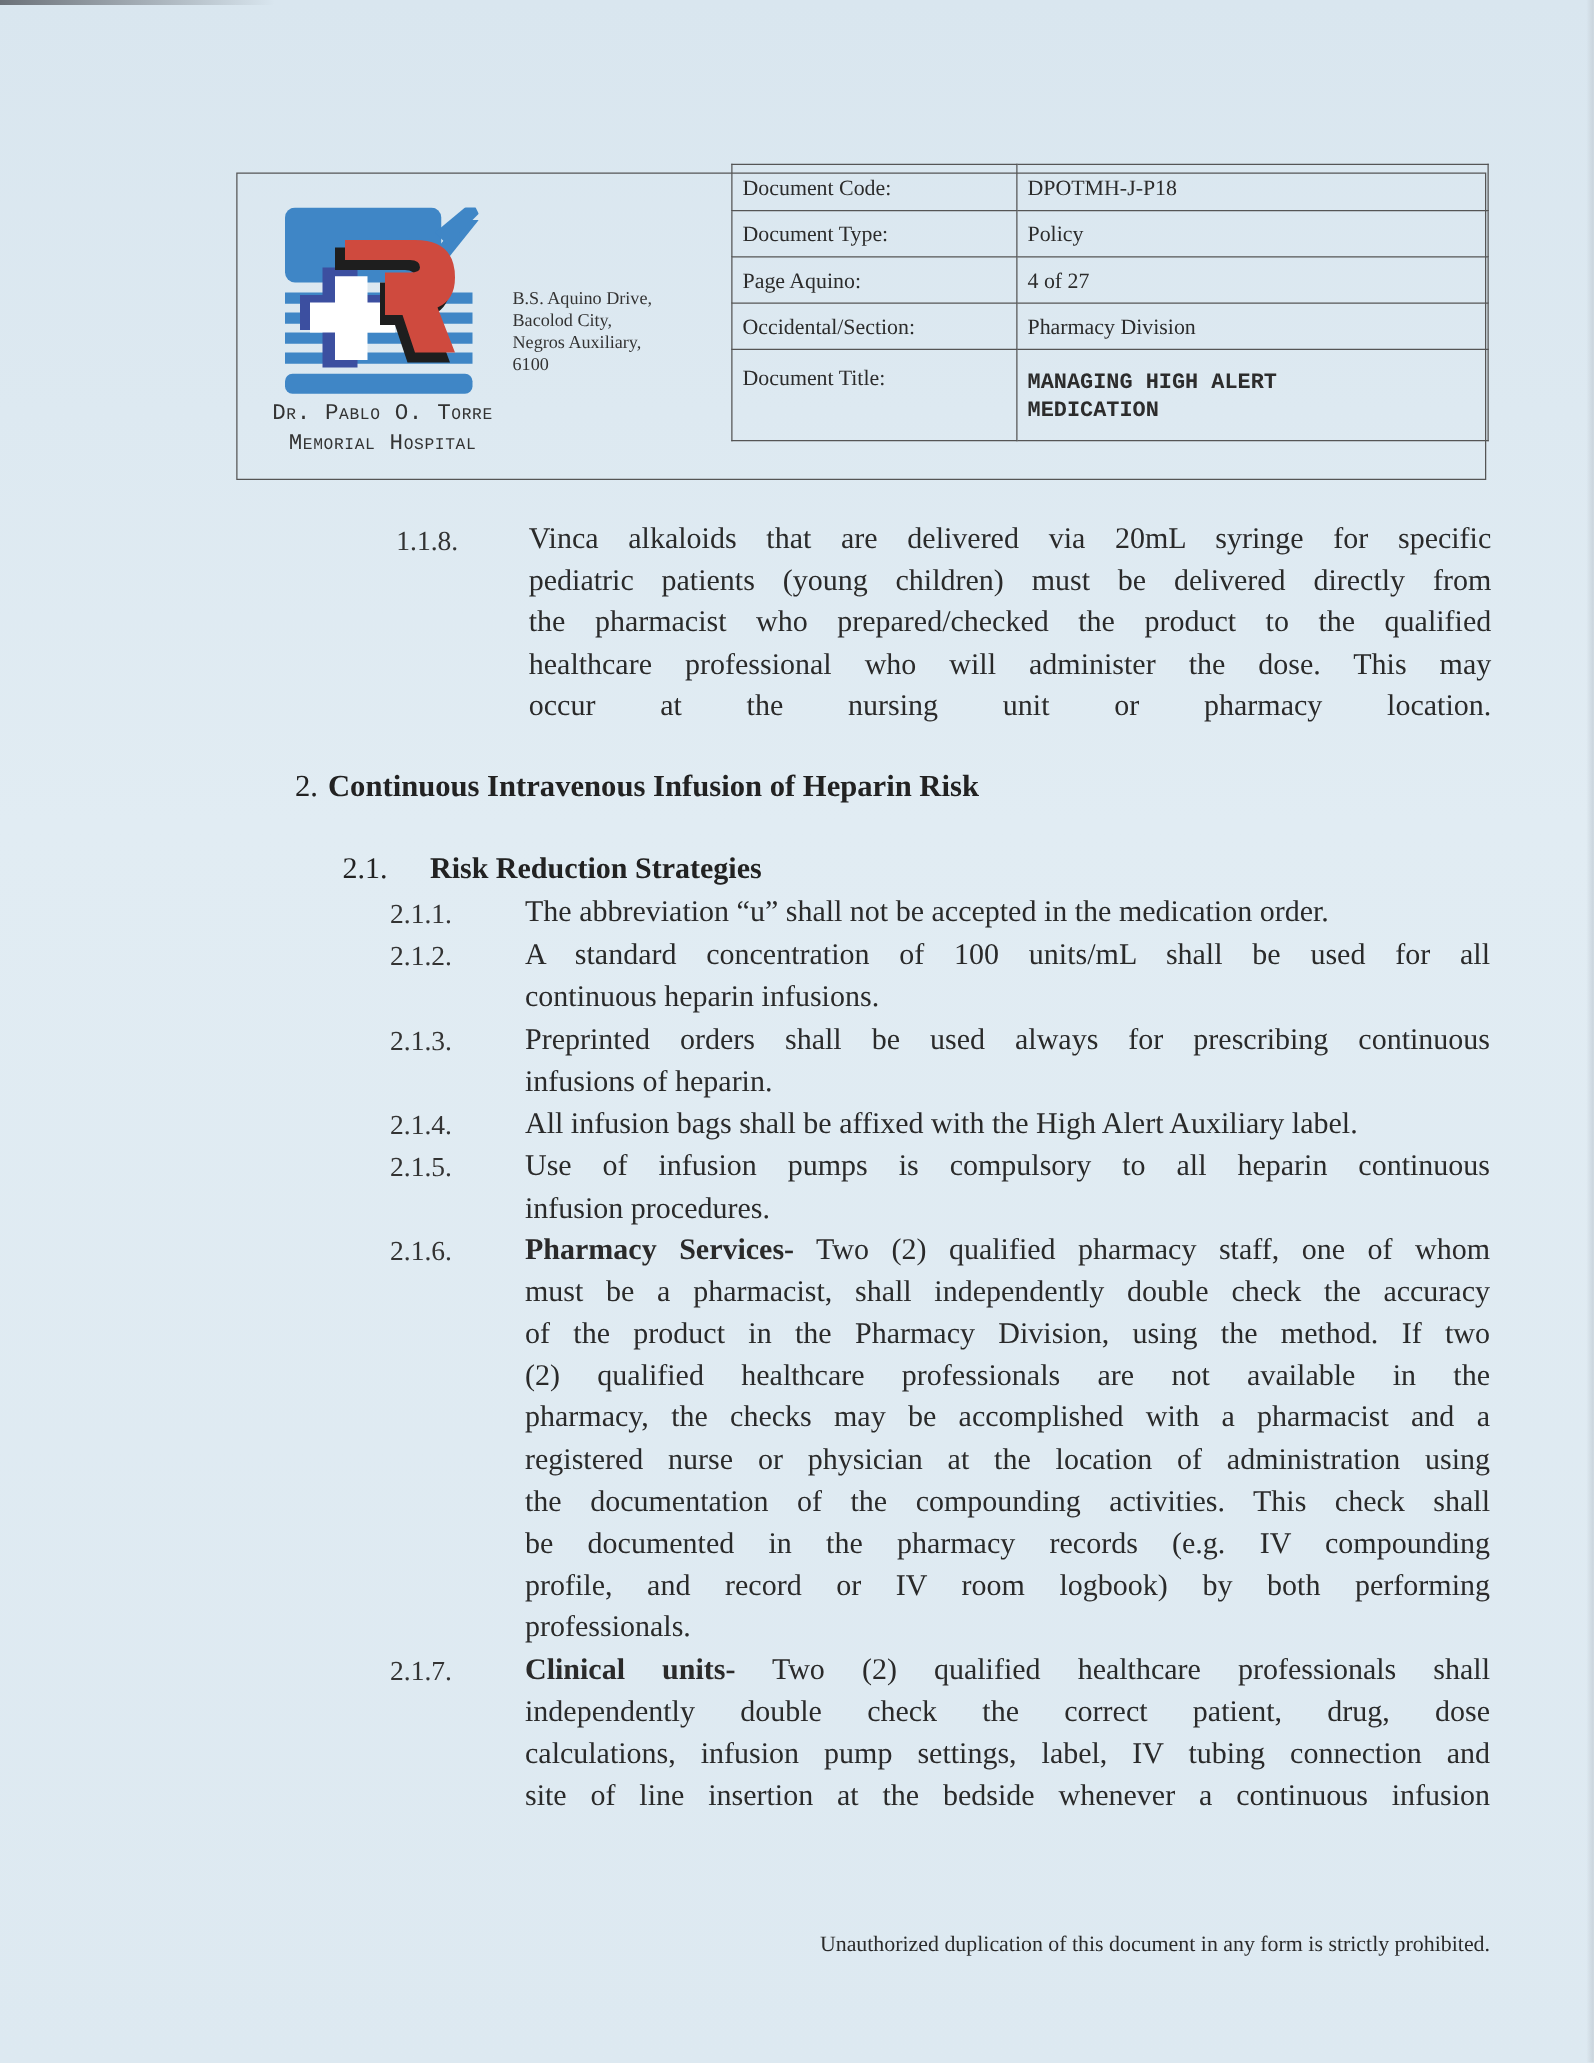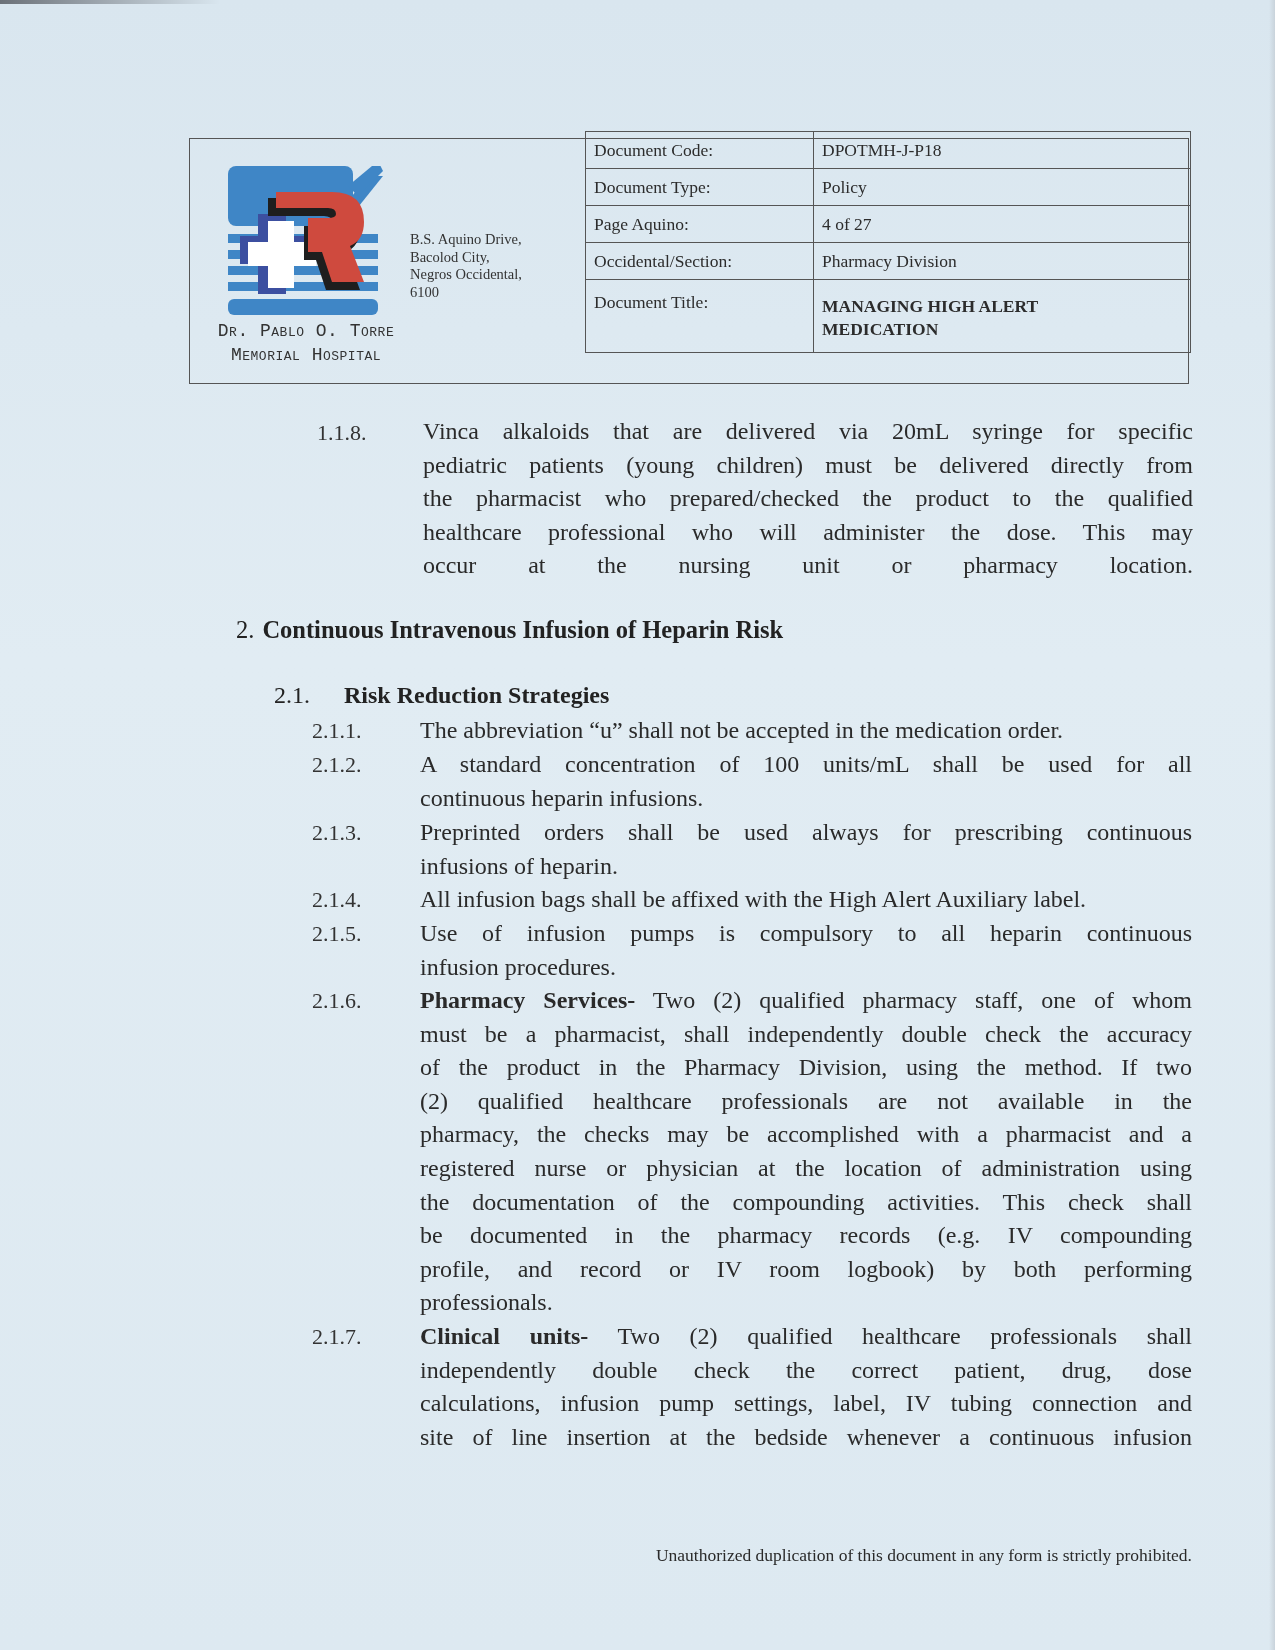--- a/index.html
+++ b/index.html
@@ -22,21 +22,21 @@
   .hospital-name { position: absolute; left: 6px; top: 180px; width: 220px; text-align: center;
     font-family: Liberation Mono, monospace; font-size: 18px; letter-spacing: 0.5px; line-height: 24px; color: #333; }
   .hospital-name .sc { font-variant: small-caps; }
   .address { position: absolute; left: 220px; top: 92px; width: 165px; text-align: left;
     font-family: "Liberation Serif", serif; font-size: 14.5px; line-height: 17.5px; color: #333; }
 
   .meta-table { position: absolute; left: 395px; top: -8px; width: 606px; border-collapse: collapse; border-radius: 18px; }
   .meta-table td { border: 1.3px solid #555; font-size: 17.5px; padding: 0 8px; height: 36px; vertical-align: middle; color: #2c2c2c; }
   .meta-table td.lbl { width: 211px; }
   .meta-table tr.title-row td { height: 60px; }
-  .meta-table td.title-val { font-weight: bold; line-height: 23px; padding-top: 4px; }
+  .meta-table td.title-val { font-weight: bold; line-height: 23px; padding-top: 4px; font-family: Liberation Mono, monospace; }
   .meta-table td.title-lbl { vertical-align: top; padding-top: 12px; }
 
   
   .para { position: absolute; font-size: 24px; line-height: 33.6px; color: #2a2a2a; }
   .num { position: absolute; font-size: 22px; color: #333; }
   .just { text-align: justify; text-align-last: left; }
   .bold { font-weight: bold; }
   .h2 { position: absolute; left: 236px; top: 616px; font-size: 24.5px; color: #222; }
   .h2 .t { font-weight: bold; margin-left: 8px; }
   .h3 { position: absolute; font-size: 24px; color: #222; }
@@ -70,21 +70,21 @@
 
     <path d="M48,26 L104,26 Q136,26 136,56 Q136,74 122,80 L136,116 L104,116 L94,86 L80,86 L80,52 L100,52 Q108,52 108,48 Q108,42 100,42 L48,42 Z" fill="#cf4a3e"></path>
   </svg>
   <div class="hospital-name">
     <div class="sc">Dr. Pablo O. Torre</div>
     <div class="sc">Memorial Hospital</div>
   </div>
   <div class="address">
     <div>B.S. Aquino Drive,</div>
     <div>Bacolod City,</div>
-    <div>Negros Occidental,</div>
+    <div>Negros Auxiliary,</div>
     <div>6100</div>
   </div>
 
   <table class="meta-table">
     <tbody>
         <tr>
       <td class="lbl">Document Code:</td>
       <td>DPOTMH-J-P18</td>
     </tr>
     <tr>

